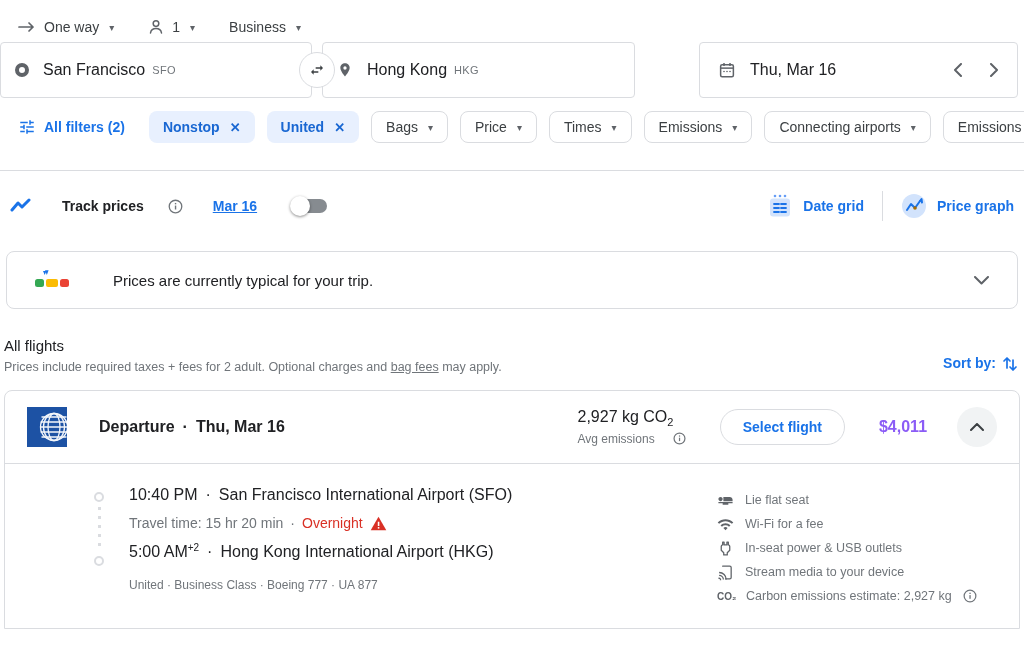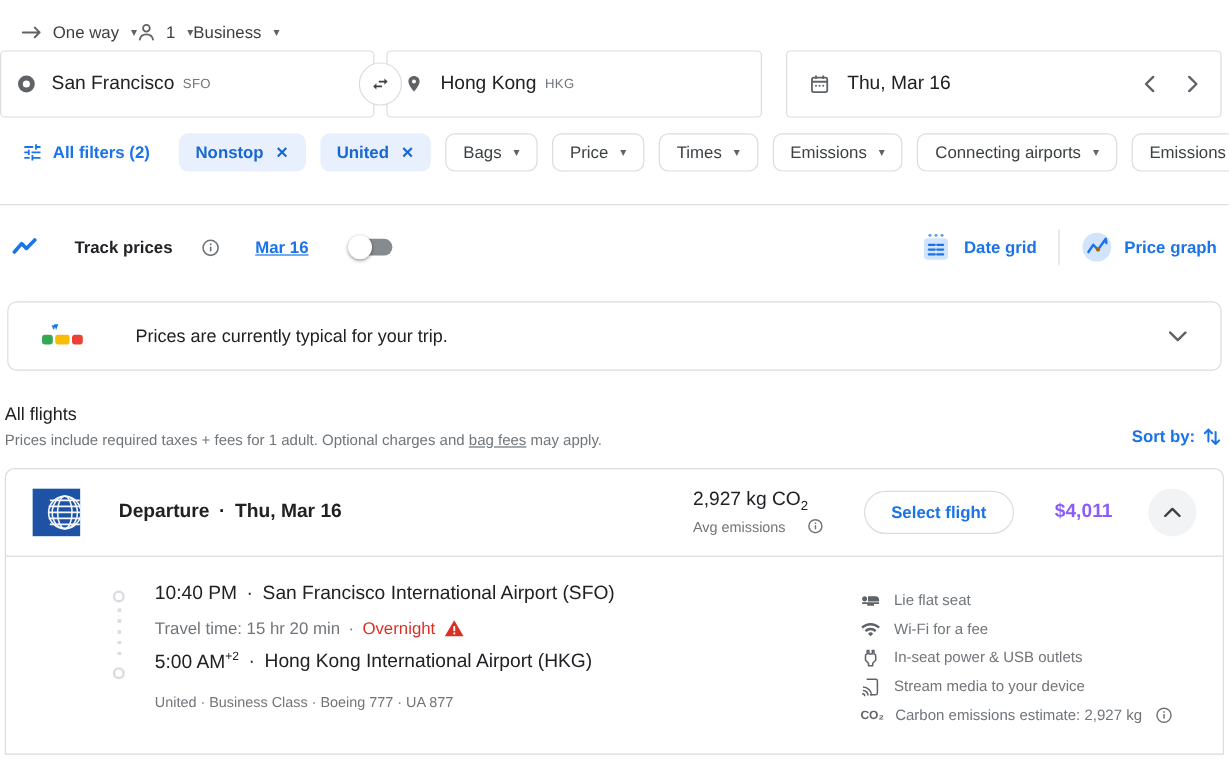--- a/index.html
+++ b/index.html
@@ -2,26 +2,26 @@
 <html><head>
 <meta charset="utf-8">
 <style>
   * { margin:0; padding:0; box-sizing:border-box; }
   html,body { width:1024px; height:645px; overflow:hidden; background:#fff;
     font-family:"Liberation Sans", sans-serif; color:#202124; }
   .iconsvg { display:block; flex:none; }
   [data-interactable="true"] { cursor:pointer; }
 
   
-  .topbar { display:flex; align-items:center; padding:20px 0 0 18px; height:34px; }
+  .topbar { display:flex; align-items:center; gap:34px; padding:20px 0 0 18px; height:34px; }
   .topopt { display:flex; align-items:center; gap:8px; font-size:14px; color:#3c4043; }
   .caret { font-size:10px; color:#5f6368; margin-left:2px; }
 
   
-  .searchrow { display:flex; align-items:stretch; margin-top:8px; height:56px; padding-right:6px; }
+  .searchrow { display:flex; align-items:stretch; margin-top:8px; height:56px; padding-right:6px;gap:44px; }
   .fieldwrap { position:relative; display:flex; width:635px; flex:none; }
   .sfield { border:1px solid #dadce0; border-radius:4px; display:flex; align-items:center;
     padding:0 16px 0 14px; background:#fff; }
   .origin { width:312px; }
   .dest { flex:1; margin-left:10px; }
   .swapbtn { position:absolute; left:299px; top:10px; width:36px; height:36px; border-radius:50%;
     background:#fff; border:1px solid #dadce0; display:flex; align-items:center; justify-content:center; z-index:2; }
   .city { font-size:16px; color:#202124; margin-left:14px; white-space:nowrap; }
   .code { font-size:11px; color:#70757a; margin-left:7px; letter-spacing:.3px; }
   .ringicon { width:14px; height:14px; border:4px solid #5f6368; border-radius:50%; flex:none; }
@@ -260,21 +260,21 @@
     </svg>
   <span class="bannertext" data-interactable="false">Prices are currently typical for your trip.</span>
   <svg class="iconsvg bannerchev" data-interactable="true" width="15" height="9" viewBox="0 0 15 9">
       <path d="M1 1l6.5 6.5L14 1" fill="none" stroke="#5f6368" stroke-width="2" stroke-linecap="round" stroke-linejoin="round"></path>
     </svg>
 </div>
 
 <div class="flightshead" data-interactable="false">
   <div class="fh-left" data-interactable="false">
     <div class="fh-title" data-interactable="false">All flights</div>
-    <div class="fh-sub" data-interactable="false"><span data-interactable="false">Prices include required taxes + fees for 1 adult. Optional charges and </span><span class="link" data-interactable="true">bag fees</span><span data-interactable="false"> may apply.</span></div>
+    <div class="fh-sub" data-interactable="false"><span data-interactable="false">Prices include required taxes + fees for 2 adult. Optional charges and </span><span class="link" data-interactable="true">bag fees</span><span data-interactable="false"> may apply.</span></div>
   </div>
   <div class="sortby" data-interactable="true">
     <span data-interactable="false">Sort by:</span>
     <svg class="iconsvg" data-interactable="false" width="16" height="18" viewBox="0 0 16 18">
         <path d="M5 14V4M2 7l3-3 3 3" fill="none" stroke="#1a73e8" stroke-width="1.7" stroke-linecap="round" stroke-linejoin="round"></path>
         <path d="M11 6v10M8 13l3 3 3-3" fill="none" stroke="#1a73e8" stroke-width="1.7" stroke-linecap="round" stroke-linejoin="round"></path>
       </svg>
   </div>
 </div>
 

